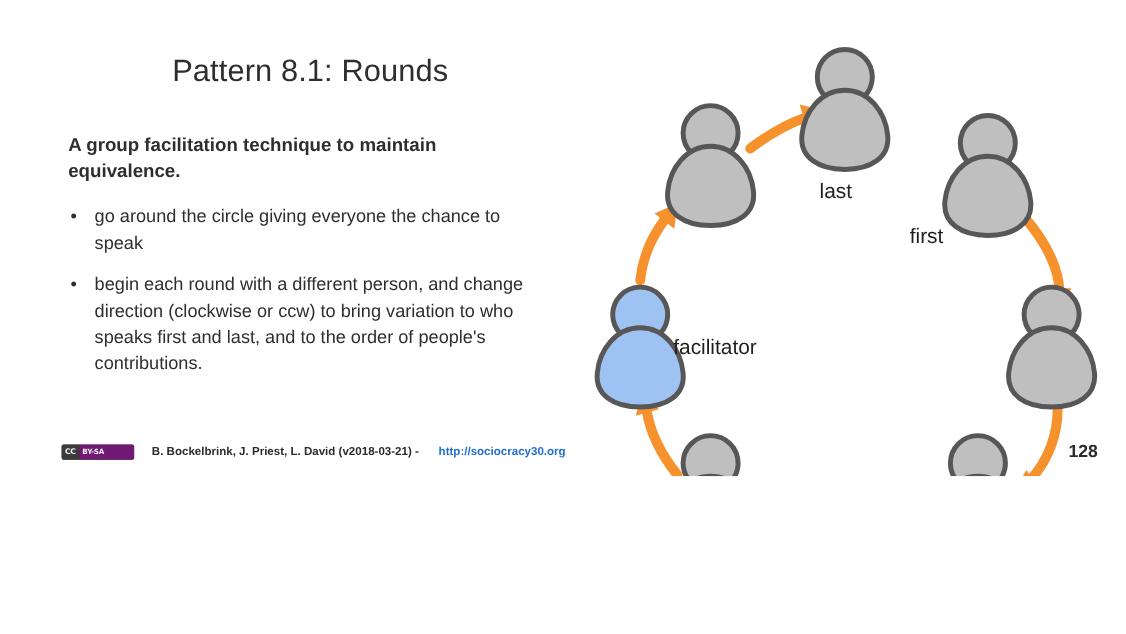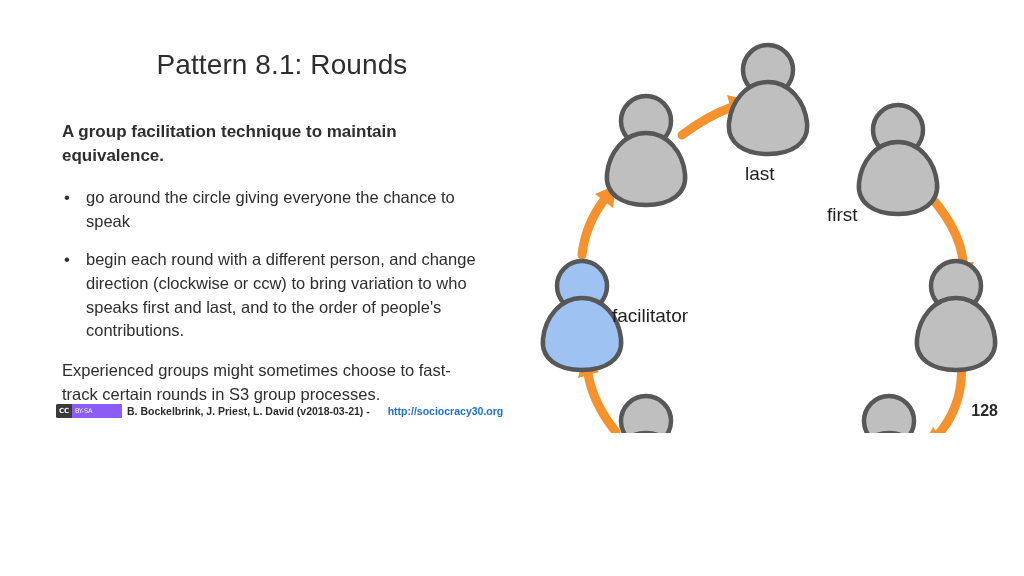--- a/index.html
+++ b/index.html
@@ -93,40 +93,40 @@
     align-items: center;
     gap: 0px;
   }
   #cc-badge {
     display: inline-flex;
     align-items: stretch;
     height: 14px;
     border-radius: 2px;
     overflow: hidden;
     background: #2b2b2b;
-    margin-right: 5px;
+    margin-right: 16px;
     width: 66px;
   }
   .cc-badge-cc {
     background: #3a3a3a;
     color: #f2f2f2;
     font-size: 7px;
     font-weight: 700;
     display: flex;
     align-items: center;
     justify-content: center;
     padding: 0 3px;
     letter-spacing: -0.2px;
     font-family: "DejaVu Sans", sans-serif;
   }
   .cc-badge-lic {
-    background: #8b5cf6;
+    background: #701a75;
     color: #f2f2f2;
     font-size: 6.5px;
-    font-weight: 400;
+    font-weight: 700;
     display: flex;
     align-items: center;
     padding: 0 3px;
     letter-spacing: -0.2px;
     font-family: "DejaVu Sans", sans-serif;
     flex: 1;
   }
   #footer-credit {
     font-size: 10.5px;
     font-weight: 700;
@@ -183,21 +183,20 @@
       <li class="bullet-item">
         <span class="bullet-dot">•</span>
         <span>go around the circle giving everyone the chance to speak</span>
       </li>
       <li class="bullet-item">
         <span class="bullet-dot">•</span>
         <span>begin each round with a different person, and change direction (clockwise or ccw) to bring variation to who speaks first and last, and to the order of people's contributions.</span>
       </li>
     </ul>
 
-    <p id="closing-paragraph">Experienced groups might sometimes choose to fast-track certain rounds in S3 group processes.</p>
   </div>
 
   <div id="rounds-diagram">
     <svg width="512" height="560" viewBox="0 0 512 560" xmlns="http://www.w3.org/2000/svg">
       <defs>
 
         <g id="person-shape">
           <circle cx="0" cy="-26" r="25"></circle>
           <path d="M 0,-14
                    C 22,-14 37,6 39,27

